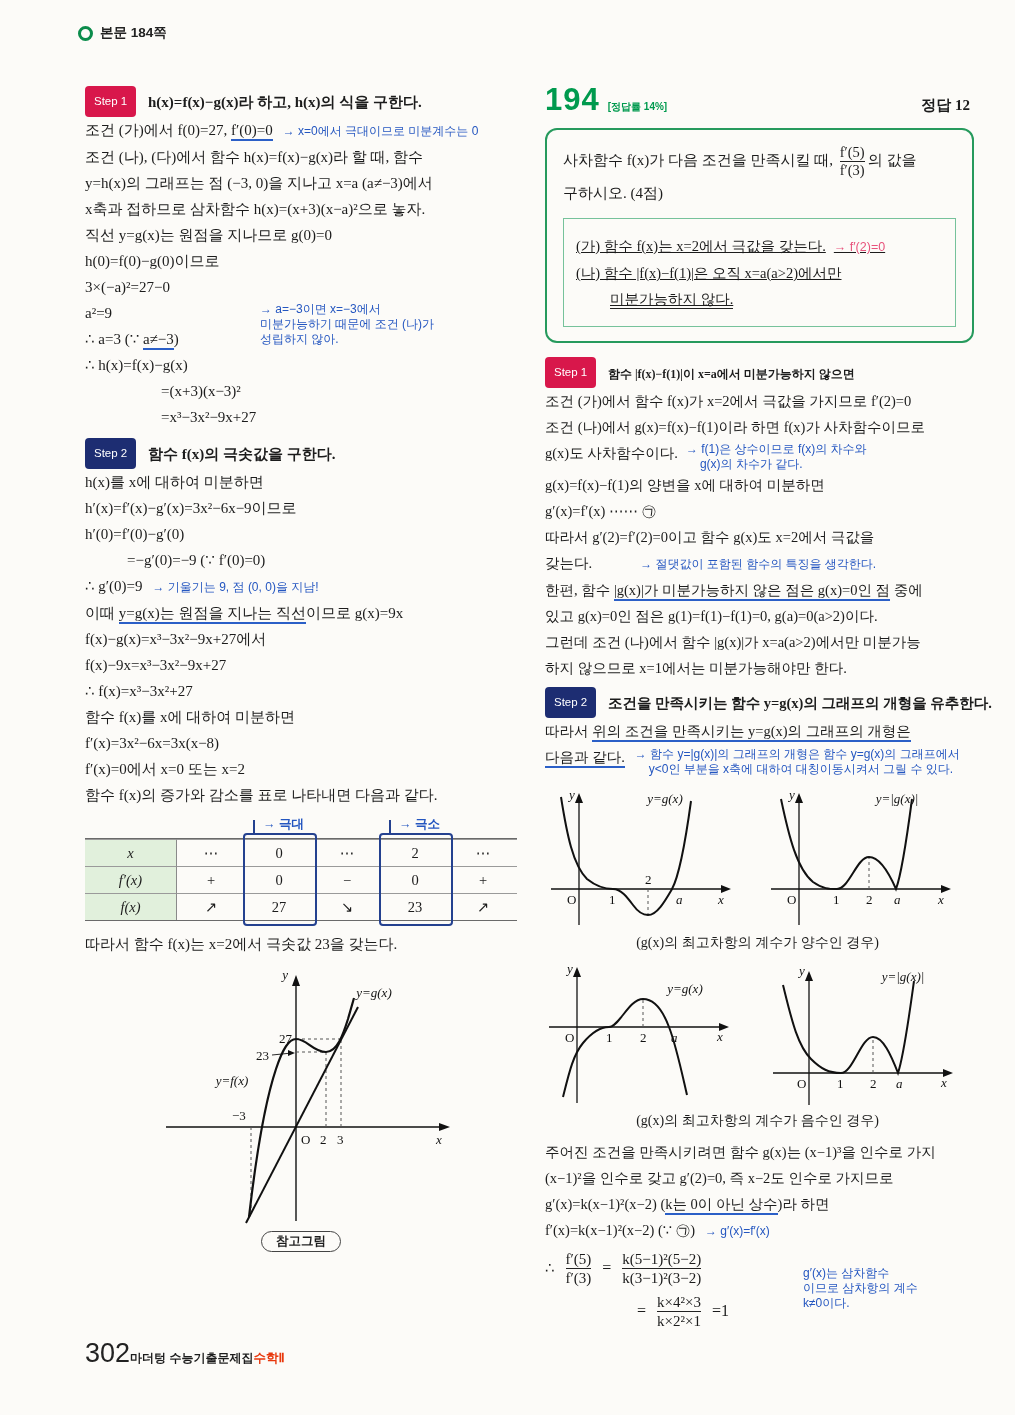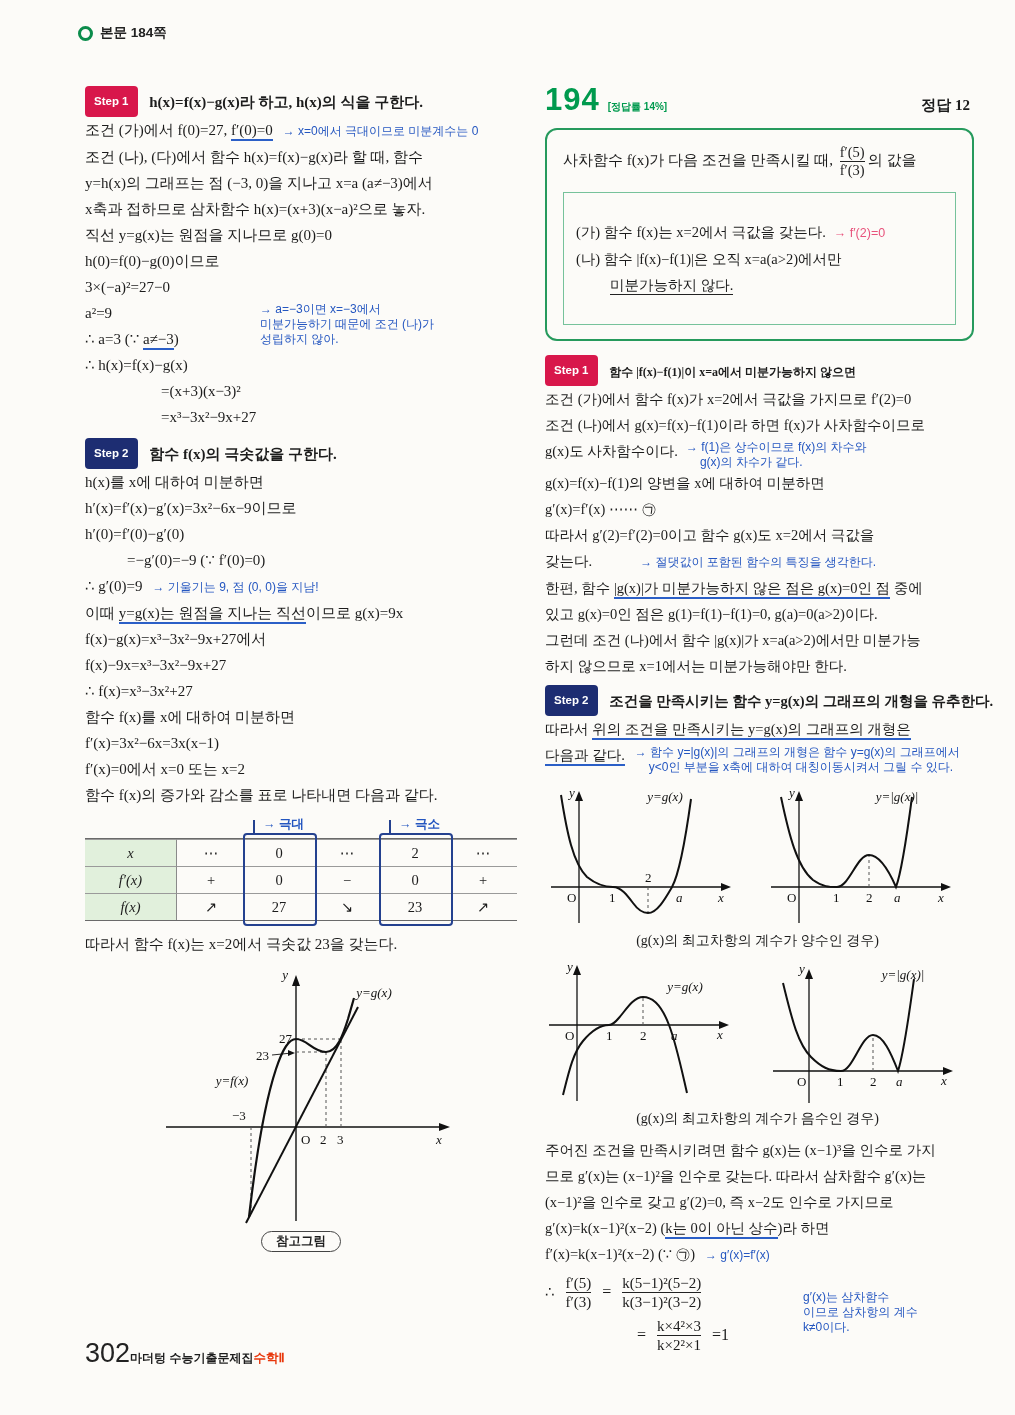--- a/index.html
+++ b/index.html
@@ -10,21 +10,21 @@
        font-family:"Liberation Sans",sans-serif;font-weight:bold;font-size:13.5px;color:#222;}
   .ring{width:9px;height:9px;border:3px solid #0b8c4b;border-radius:50%;display:inline-block;}
   
   .colL{position:absolute;left:85px;top:86px;width:432px;}
   .colR{position:absolute;left:545px;top:82px;width:425px;}
   .ln{white-space:nowrap;font-size:15px;line-height:26px;}
   .lnR{white-space:nowrap;font-size:14.5px;line-height:26px;}
   .ind{padding-left:76px;}
   .ind2{padding-left:42px;}
   .badge{display:inline-block;color:#fff;font-family:"Liberation Sans",sans-serif;
-         font-size:11.5px;font-weight:bold;padding:2px 9px 3px;border-radius:4px;margin-right:8px;
+         font-size:11.5px;font-weight:normal;padding:2px 9px 3px;border-radius:4px;margin-right:8px;
          vertical-align:2px;}
   .bred{background:#d8174b;} .bnavy{background:#1d2d72;}
   .sttl{font-weight:bold;font-size:15px;}
   .note{font-family:"Liberation Sans",sans-serif;color:#2456c0;font-size:12px;line-height:15px;
         white-space:nowrap;}
   .notei{font-family:"Liberation Sans",sans-serif;color:#2456c0;font-size:12px;margin-left:10px;}
   .pink{color:#e8537c;font-family:"Liberation Sans",sans-serif;font-size:12.5px;margin-left:8px;}
   .ub{border-bottom:2px solid #2b5fc7;padding-bottom:1px;}
   .ubk{border-bottom:1.6px solid #222;padding-bottom:1px;}
   .rel{position:relative;}
@@ -33,21 +33,21 @@
   .tbl{display:grid;grid-template-columns:92px repeat(5,68px);border-top:1.4px solid #6a6a6a;
        border-bottom:1.4px solid #6a6a6a;}
   .tc{height:26px;line-height:26px;text-align:center;font-size:14.5px;border-top:1px solid #9a9a9a;}
   .tlab{background:#e1f0dc;border-right:1px solid #8a8a8a;font-style:italic;}
   .bluebox{position:absolute;border:2.5px solid #24418f;border-radius:4px;width:70px;top:-5px;height:89px;}
   .telb{position:absolute;width:2px;height:13px;background:#24418f;top:-18px;}
   .tnote{position:absolute;top:-22px;font-family:"Liberation Sans",sans-serif;color:#2456c0;
          font-size:12.5px;font-weight:bold;}
   
   .pbox{border:2px solid #269a5d;border-radius:12px;padding:14px 16px 14px;margin-top:10px;width:393px;}
-  .inbox{border:1.2px solid #76c29b;padding:26px 12px;margin-top:12px;}
+  .inbox{border:1.2px solid #76c29b;padding:14px 12px;margin-top:12px;text-decoration:underline;}
   .frac{display:inline-block;text-align:center;vertical-align:middle;font-size:14.5px;line-height:1.2;margin:0 3px;}
   .frac .den{border-top:1.3px solid #222;}
   .hdr194{display:flex;align-items:baseline;}
   .num194{color:#009a4e;font-weight:bold;font-size:31px;font-family:"Liberation Sans",sans-serif;letter-spacing:1px;}
   .rate{color:#009a4e;font-weight:bold;font-size:10px;font-family:"Liberation Sans",sans-serif;margin-left:8px;}
   .ans{margin-left:auto;font-weight:bold;font-size:15px;}
   
   .gwrap{margin-top:8px;}
   svg text{font-size:13px;font-style:italic;font-family:"Liberation Serif",serif;fill:#111;}
   svg text.k{font-style:normal;}
@@ -114,21 +114,21 @@
     <div class="ln">
       <span>∴ g′(0)=9</span><span class="notei">→ 기울기는 9, 점 (0, 0)을 지남!</span>
     </div>
     <div class="ln">
       <span>이때 </span><span class="ub">y=g(x)는 원점을 지나는 직선</span><span>이므로 g(x)=9x</span>
     </div>
     <div class="ln">f(x)−g(x)=x³−3x²−9x+27에서</div>
     <div class="ln">f(x)−9x=x³−3x²−9x+27</div>
     <div class="ln">∴ f(x)=x³−3x²+27</div>
     <div class="ln">함수 f(x)를 x에 대하여 미분하면</div>
-    <div class="ln">f′(x)=3x²−6x=3x(x−1)</div>
+    <div class="ln">f′(x)=3x²−6x=3x(x−8)</div>
     <div class="ln">f′(x)=0에서 x=0 또는 x=2</div>
     <div class="ln">함수 f(x)의 증가와 감소를 표로 나타내면 다음과 같다.</div>
 
     <div class="tblwrap">
       <div class="tnote" style="left:178px;">→ 극대</div>
       <div class="tnote" style="left:314px;">→ 극소</div>
       <div class="telb" style="left:168px;"></div>
       <div class="telb" style="left:304px;"></div>
       <div class="tbl">
         <div class="tc tlab tr1">x</div>
@@ -194,20 +194,21 @@
     <div class="hdr194">
       <span class="num194">194</span>
       <span class="rate">[정답률 14%]</span>
       <span class="ans">정답 12</span>
     </div>
 
     <div class="pbox">
       <div style="font-size:15px;line-height:26px;">
         <span>사차함수 f(x)가 다음 조건을 만족시킬 때, </span><span class="frac"><span class="num">f′(5)</span><span class="den" style="display:block;">f′(3)</span></span><span>의 값을</span>
       </div>
+      <div style="font-size:15px;line-height:26px;">구하시오. (4점)</div>
       <div class="inbox">
         <div class="lnR">
           <span>(가) 함수 f(x)는 x=2에서 극값을 갖는다.</span><span class="pink">→ f′(2)=0</span>
         </div>
         <div class="lnR">(나) 함수 |f(x)−f(1)|은 오직 x=a(a&gt;2)에서만</div>
         <div class="lnR" style="padding-left:34px;">
           <span class="ubk">미분가능하지 않다.</span>
         </div>
       </div>
     </div>
@@ -315,21 +316,20 @@
         <text x="32" y="127" class="k">O</text>
         <text x="72" y="127" class="k">1</text>
         <text x="105" y="127" class="k">2</text>
         <text x="131" y="127">a</text>
         <text x="176" y="126">x</text>
       </svg>
     </div>
     <div class="gcap">(g(x)의 최고차항의 계수가 음수인 경우)</div>
 
     <div class="lnR">주어진 조건을 만족시키려면 함수 g(x)는 (x−1)³을 인수로 가지</div>
-    <div class="lnR">므로 g′(x)는 (x−1)²을 인수로 갖는다. 따라서 삼차함수 g′(x)는</div>
     <div class="lnR">(x−1)²을 인수로 갖고 g′(2)=0, 즉 x−2도 인수로 가지므로</div>
     <div class="lnR">
       <span>g′(x)=k(x−1)²(x−2) (</span><span class="ub">k는 0이 아닌 상수</span><span>)라 하면</span>
     </div>
     <div class="lnR">
       <span>f′(x)=k(x−1)²(x−2) (∵ ㉠)</span><span class="notei">→ g′(x)=f′(x)</span>
     </div>
 
     <div class="rel">
       <div class="fin">

